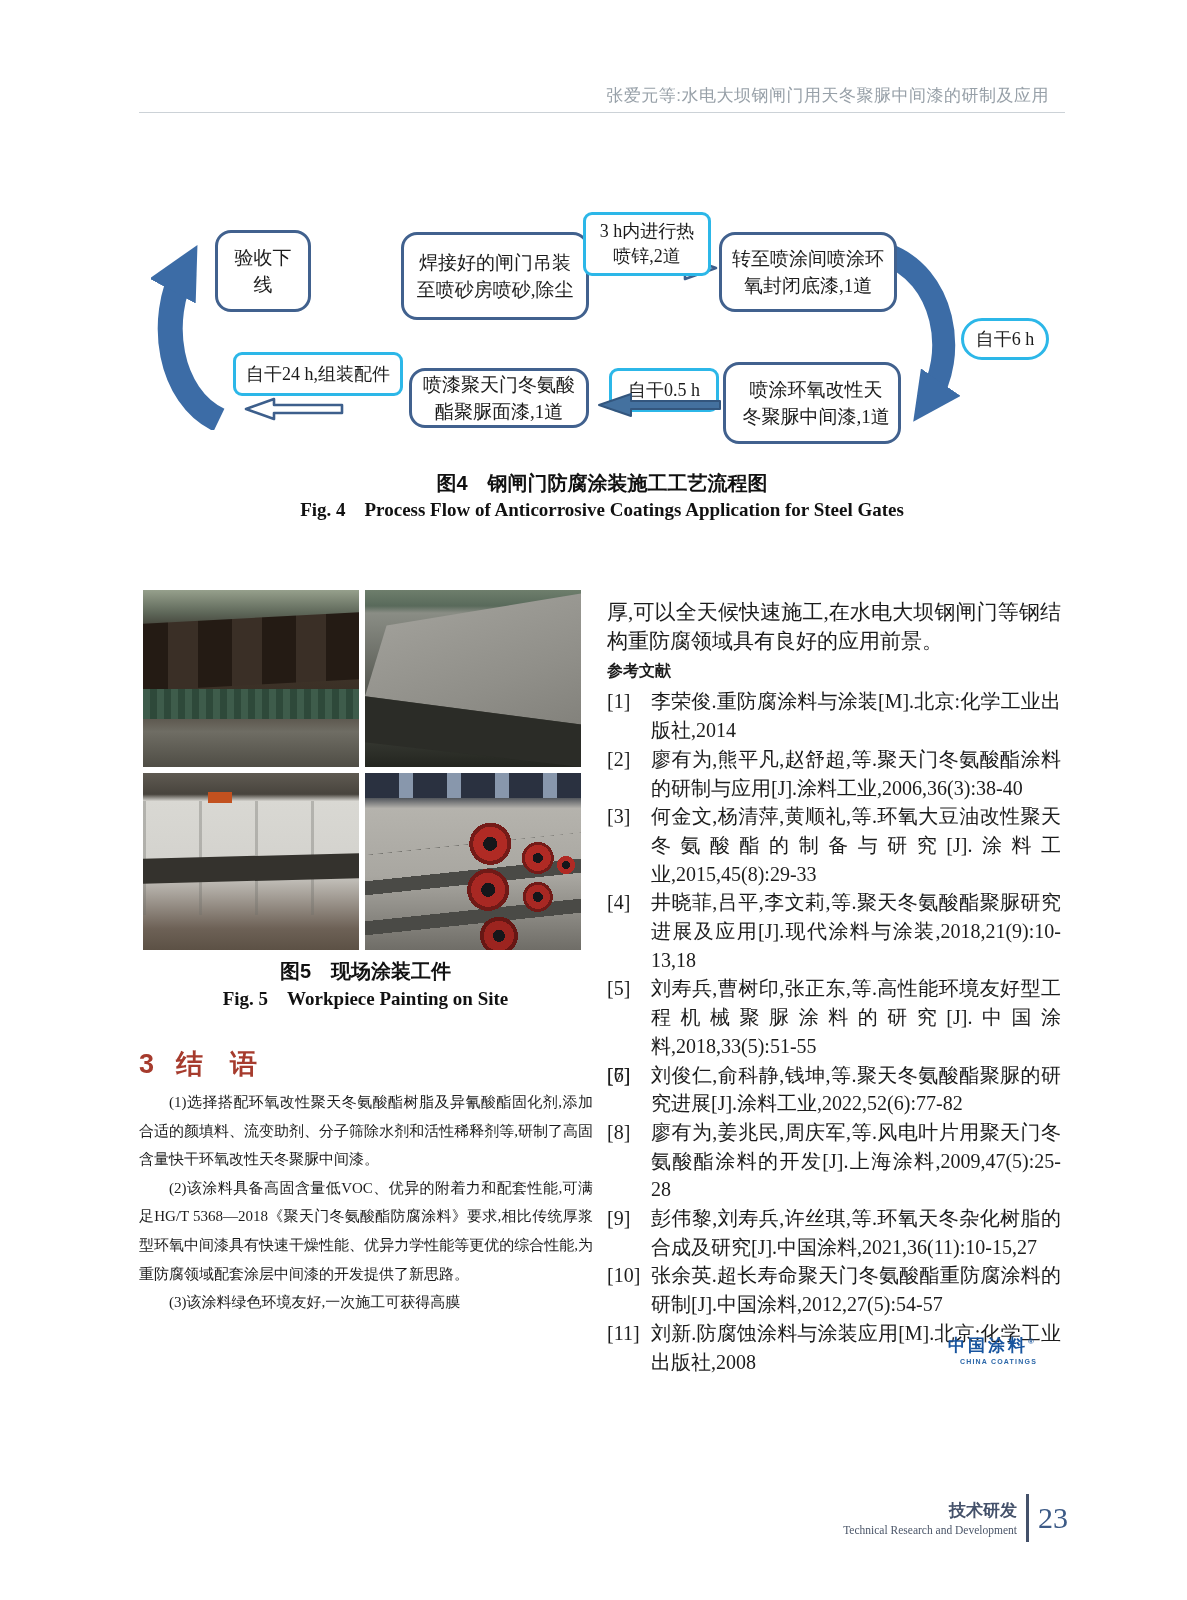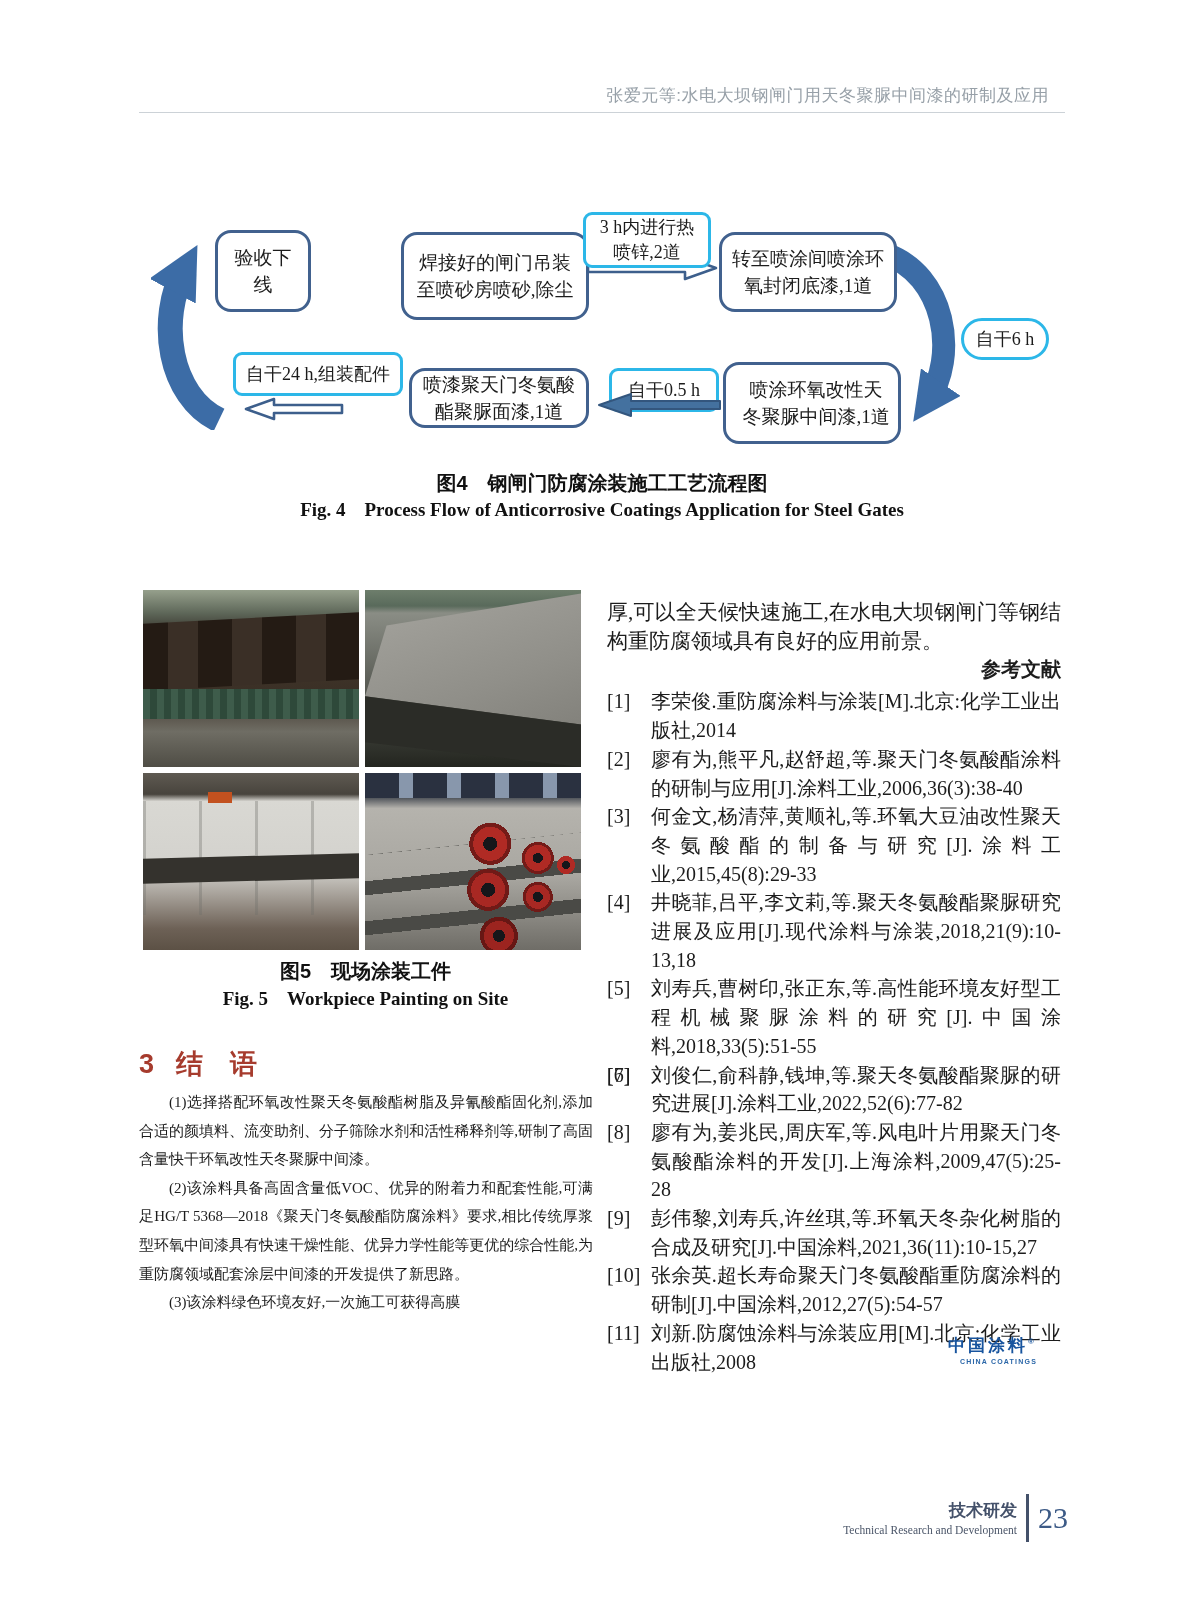--- a/index.html
+++ b/index.html
@@ -12,21 +12,21 @@
   
   .flowchart{position:absolute;left:140px;top:196px;width:912px;height:268px;}
   .fbox{position:absolute;background:#fff;border:3px solid #41618e;border-radius:16px;
     display:flex;align-items:center;justify-content:center;text-align:center;
     font-size:19px;line-height:27px;padding:4px 8px;box-sizing:border-box;}
   .flabel{position:absolute;background:#fff;border:3px solid #2cb7e8;border-radius:9px;
     display:flex;align-items:center;justify-content:center;text-align:center;
     font-size:18px;line-height:25px;padding:2px 6px;box-sizing:border-box;}
   .boxA{left:66px;top:34px;width:96px;height:82px;}
   .boxB{left:252px;top:36px;width:188px;height:88px;}
-  .labelZinc{left:434px;top:16px;width:128px;height:56px;z-index:2;}
+  .labelZinc{left:434px;top:16px;width:128px;height:64px;z-index:2;}
   .boxC{left:570px;top:36px;width:178px;height:80px;}
   .labelDry6{left:812px;top:122px;width:88px;height:42px;border-radius:21px;}
   .labelDry24{left:84px;top:156px;width:170px;height:44px;}
   .boxD{left:260px;top:172px;width:180px;height:60px;}
   .labelDry05{left:460px;top:172px;width:110px;height:44px;}
   .boxE{left:574px;top:166px;width:178px;height:82px;padding-left:16px;}
   .arr{position:absolute;}
   .arr1{left:436px;top:58px;}
   .arr2{left:94px;top:200px;}
   .arr3{left:446px;top:194px;}
@@ -73,22 +73,22 @@
   
   .sec-head{position:absolute;left:130px;top:1046px;color:#a63b2d;
     font-family:"Liberation Sans","DejaVu Sans",sans-serif;font-weight:bold;font-size:27px;}
   .sec-head .num{margin-right:22px;}
   .body-left{position:absolute;left:130px;top:1088px;width:454px;
     font-size:15px;line-height:28.6px;text-align:justify;}
   .body-left p{margin:0;text-indent:2em;}
   .body-right{position:absolute;left:598px;top:598px;width:454px;
     font-size:21px;line-height:28.8px;text-align:justify;}
   .body-right .cont{margin:0;}
-  .ref-head{margin:1px 0 2px 0;text-align:right;font-weight:bold;
-    font-family:Liberation Mono, monospace;font-size:20px;}
+  .ref-head{margin:1px 0 2px 0;text-align:left;font-weight:bold;
+    font-family:Liberation Serif, serif;font-size:16px;}
   .refs{list-style:none;margin:0;padding:0;font-size:20px;line-height:28.7px;}
   .refs li{position:relative;padding-left:44px;}
   .refs .rnum{position:absolute;left:0;top:0;}
   
   .logo{position:absolute;left:598px;top:1334px;width:430px;text-align:right;color:#17549e;
     font-family:"Liberation Sans","DejaVu Sans",sans-serif;}
   .logo .zh{font-size:17px;font-weight:bold;letter-spacing:3px;}
   .logo .tm{font-size:8px;vertical-align:super;}
   .logo .en{font-size:7px;letter-spacing:1.2px;font-weight:bold;color:#2a66a8;margin-top:1px;}
   

